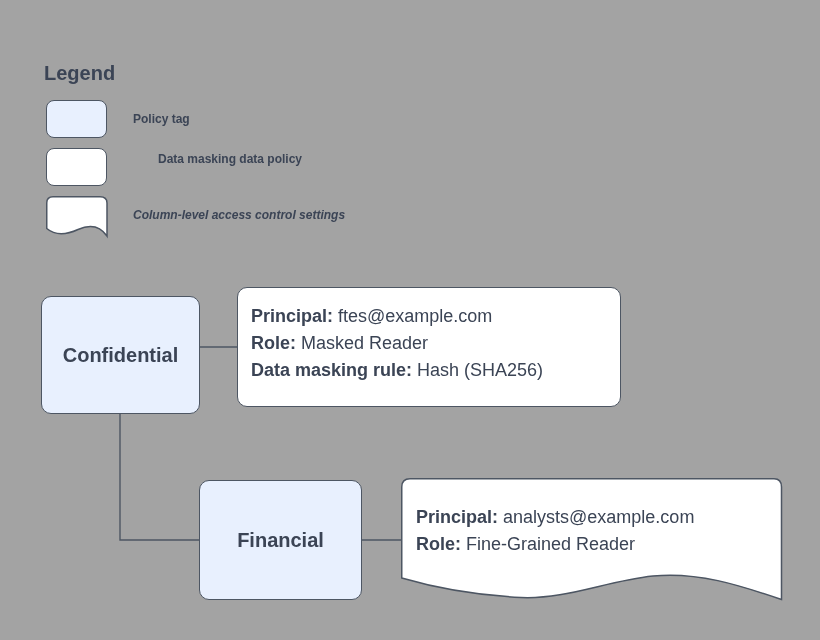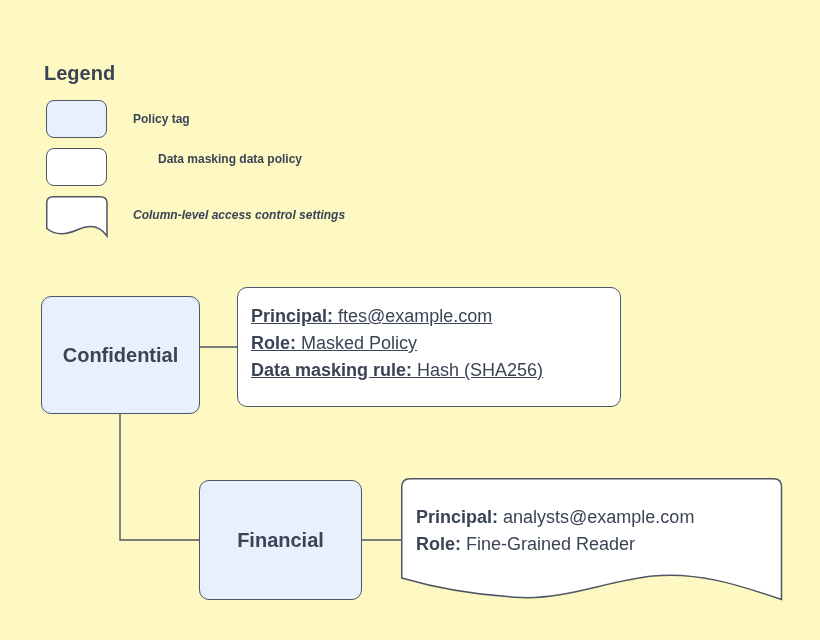--- a/index.html
+++ b/index.html
@@ -1,17 +1,17 @@
 <!DOCTYPE html>
 <html><head>
 <meta charset="utf-8">
 <style>
   html,body{margin:0;padding:0;background:#ffffff;}
   #stage{
-    position:relative;width:820px;height:640px;background:#fef9c3;overflow:hidden;
+    position:relative;width:820px;height:640px;background:#a3a3a3;overflow:hidden;
     font-family:"Liberation Sans",sans-serif;color:#3b4455;
   }
   .abs{position:absolute;}
   
   .legend-title{left:44px;top:62px;font-size:20px;font-weight:700;}
   .swatch{
     width:61px;height:38px;border:1.5px solid #4d5663;border-radius:8px;
     box-sizing:border-box;background:#ffffff;
   }
   .swatch.blue{background:#e8f0fe;}
@@ -19,21 +19,20 @@
   
   .node{
     background:#e8f0fe;border:1.5px solid #4d5663;border-radius:10px;box-sizing:border-box;
     display:flex;align-items:center;justify-content:center;
     font-size:20px;font-weight:700;
   }
   
   .policy-box{
     background:#ffffff;border:1.5px solid #4d5663;border-radius:10px;box-sizing:border-box;
     padding:15px 12px 0 13px;
-    text-decoration:underline;
   }
   .policy-line{font-size:18px;line-height:27px;white-space:nowrap;}
   .policy-line b{font-weight:700;}
   .doc-text{padding:0;}
   svg{display:block;}
 </style>
 </head>
 <body>
 
 <div id="stage">
@@ -59,21 +58,21 @@
              L 0.75,7 Q 0.75,0.75 7,0.75 Z" fill="#ffffff" stroke="#4d5663" stroke-width="1.5"></path>
   </svg>
   <div class="abs legend-label" style="top:196px;font-style:italic;">Column-level access control settings</div>
 
   <div class="abs node" style="left:41px;top:296px;width:159px;height:118px;">
     <span>Confidential</span>
   </div>
 
   <div class="abs policy-box" style="left:237px;top:287px;width:384px;height:120px;">
     <div class="policy-line"><b>Principal:</b><span> ftes@example.com</span></div>
-    <div class="policy-line"><b>Role:</b><span> Masked Policy</span></div>
+    <div class="policy-line"><b>Role:</b><span> Masked Reader</span></div>
     <div class="policy-line"><b>Data masking rule:</b><span> Hash (SHA256)</span></div>
   </div>
 
   <div class="abs node" style="left:199px;top:480px;width:163px;height:120px;">
     <span>Financial</span>
   </div>
 
   <svg class="abs" style="left:401px;top:478px;" width="383" height="127" viewBox="0 0 383 127">
     <path d="M 9,0.75 L 373,0.75 Q 380.5,0.75 380.5,9 L 380.5,121.5
              C 338,107 296,93.5 252,98

